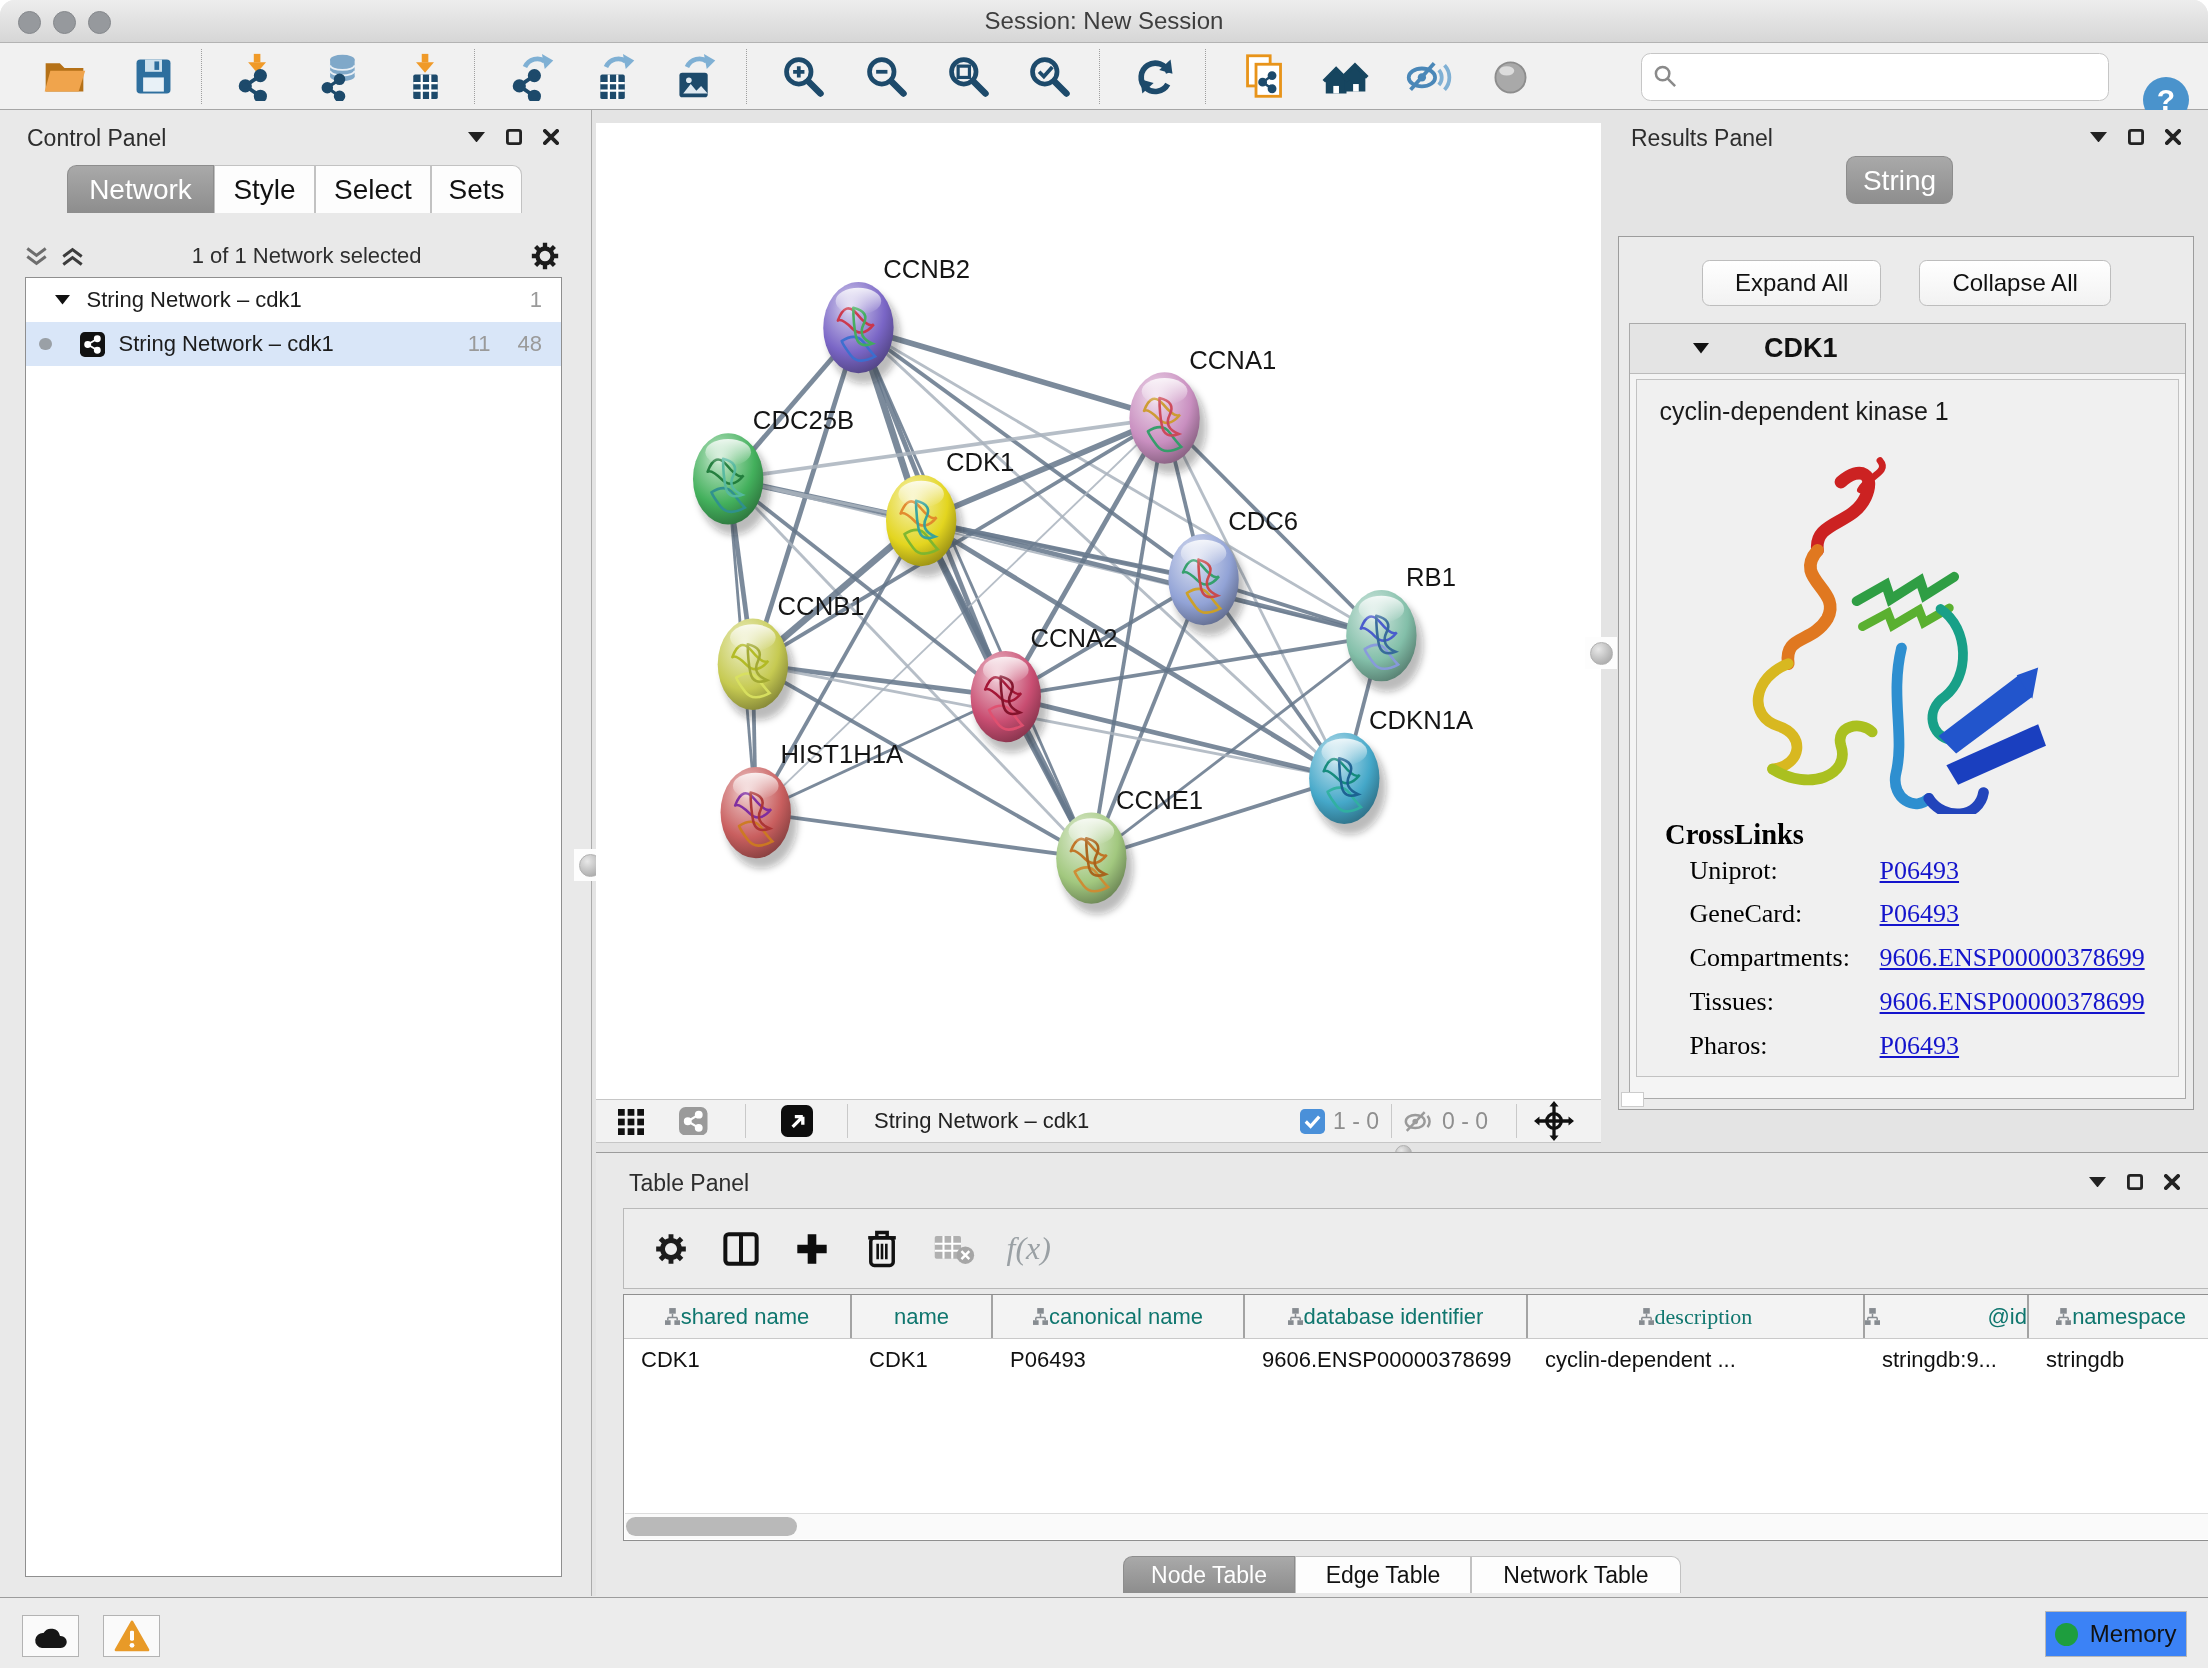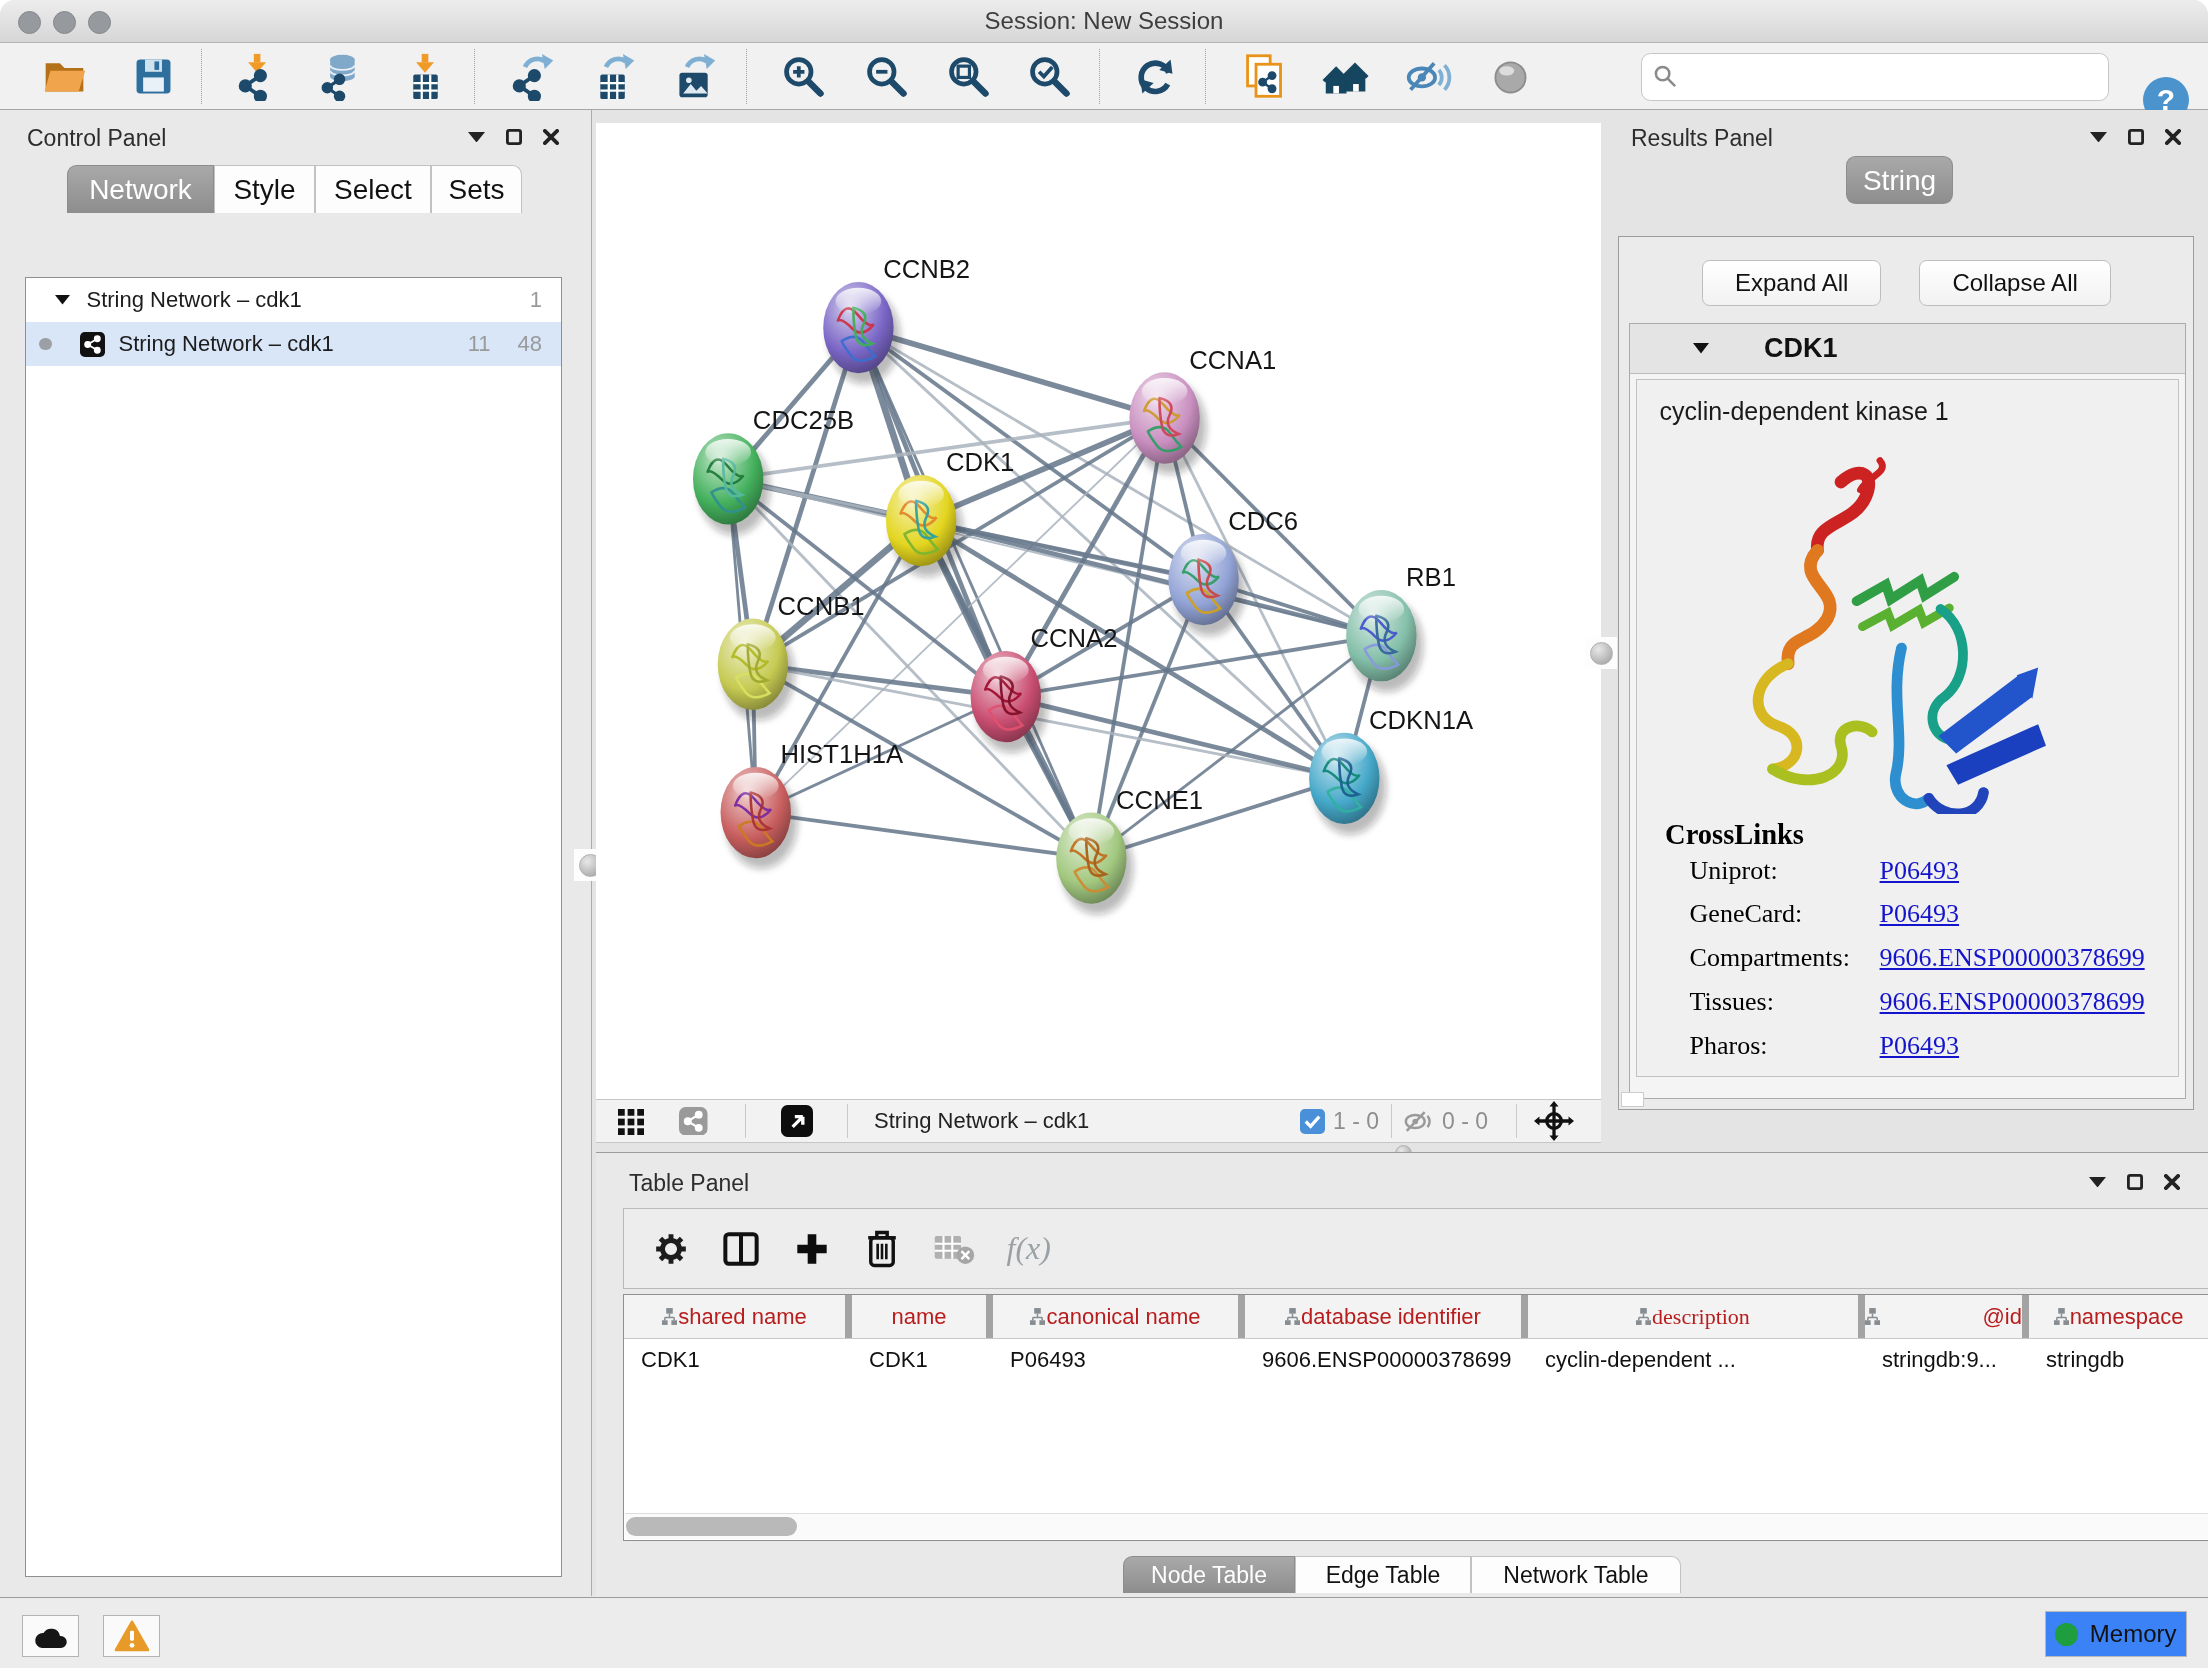--- a/index.html
+++ b/index.html
@@ -65,21 +65,21 @@
   .xl-title{position:absolute;left:28.5px;top:439px;font-family:"Liberation Serif",serif;font-weight:bold;font-size:28.5px;color:#000;}
   .xl-row{position:absolute;left:53px;font-family:"Liberation Serif",serif;font-size:26px;color:#000;}
   .xl-val{position:absolute;left:190px;color:#1414cc;text-decoration:underline;font-family:"Liberation Serif",serif;font-size:26px;top:0;}
   .rp-hscroll{position:absolute;left:1.9px;bottom:1.9px;width:21px;height:13.3px;background:#fff;border:1px solid #ccc;}
 
   
   .table-panel{position:absolute;left:0;right:0;top:1042px;bottom:0;background:#e9e9e9;border-top:1.9px solid #9c9c9c;}
   .tp-toolbar{position:absolute;left:27px;top:55px;width:1553px;height:81px;background:#ededed;border:1.9px solid #b9b9b9;display:flex;align-items:center;gap:32px;padding-left:28.5px;box-sizing:border-box;width:2150px;}
   .tp-table{position:absolute;left:27px;top:141px;width:2151px;height:245px;background:#fff;border:1.9px solid #8f8f8f;overflow:hidden;}
   .thead{display:flex;height:43px;background:#f3f3f3;border-bottom:1.9px solid #c9c9c9;}
-  .th{display:flex;align-items:center;justify-content:center;gap:1px;font-size:22px;color:#b91c1c;border-right:7px solid #a3a3a3;box-sizing:border-box;flex:none;overflow:hidden;white-space:nowrap;}
+  .th{display:flex;align-items:center;justify-content:center;gap:1px;font-size:22px;color:#0f766e;border-right:2px solid #a3a3a3;box-sizing:border-box;flex:none;overflow:hidden;white-space:nowrap;}
   .trow{display:flex;height:43px;background:#fff;}
   .td{font-size:22px;color:#111;padding:7.6px 0 0 17px;box-sizing:border-box;flex:none;overflow:hidden;white-space:nowrap;}
   .tp-scroll{position:absolute;left:28.5px;top:360px;width:2148px;height:25px;background:#fafafa;border-top:1px solid #ddd;}
   .tp-thumb{position:absolute;left:1px;top:2.9px;width:171px;height:19px;border-radius:9.5px;background:#b9b9b9;}
   .tp-tabs{position:absolute;left:0;right:0;top:403px;text-align:center;white-space:nowrap;}
   .tp-tabs .tab{height:36px;line-height:36px;font-size:23px;}
 
   
   .statusbar{position:absolute;left:0;right:0;bottom:0;height:70px;background:#ececec;border-top:1.9px solid #9c9c9c;}
   .sq-btn{position:absolute;top:17px;width:55px;height:40px;background:#fafafa;border:1.9px solid #b3b3b3;display:flex;align-items:center;justify-content:center;}
@@ -275,20 +275,35 @@
           </svg>
         <svg width="16" height="16" viewBox="0 0 17 17">
             <rect x="1.5" y="1.5" width="14" height="14" rx="2" fill="none" stroke="#222" stroke-width="3"></rect>
           </svg>
         <svg width="16" height="16" viewBox="0 0 17 17">
             <path d="M2 2l13 13M15 2L2 15" stroke="#222" stroke-width="4" stroke-linecap="round"></path>
           </svg>
       </div>
       <div class="cp-tabs tabstrip">
         <span class="tab sel first" style="width:145px">Network</span><span class="tab" style="width:99px">Style</span><span class="tab" style="width:114px">Select</span><span class="tab last" style="width:89px">Sets</span>
+      </div>
+      <div class="cp-toolbar">
+        <svg width="23" height="21" viewBox="0 0 20 18" style="margin-right:13.3px">
+            <path d="M2 2l8 6 8-6M2 9l8 6 8-6" stroke="#6d6d6d" stroke-width="2.6" fill="none"></path>
+          </svg>
+        <svg width="23" height="21" viewBox="0 0 20 18">
+            <path d="M2 16l8-6 8 6M2 9l8-6 8 6" stroke="#3c3c3c" stroke-width="2.6" fill="none"></path>
+          </svg>
+        <div class="cp-status">1 of 1 Network selected</div>
+        <svg width="32" height="32" viewBox="0 0 34 34">
+            <g stroke="#1c1c1c" stroke-width="4.6">
+              <path d="M17 3v6M17 25v6M3 17h6M25 17h6M7 7l4.4 4.4M22.6 22.6L27 27M27 7l-4.4 4.4M11.4 22.6L7 27"></path>
+            </g>
+            <circle cx="17" cy="17" r="8" fill="none" stroke="#1c1c1c" stroke-width="4.6"></circle>
+          </svg>
       </div>
       <div class="tree-box">
         <div class="tree-row">
           <svg width="15" height="9.5" viewBox="0 0 16 10" style="margin:0 17px 0 28.5px">
               <path d="M0 0h16L8 10z" fill="#111"></path>
             </svg>
           <span style="flex:1">String Network – cdk1</span>
           <span class="tcount" style="margin-right:19px">1</span>
         </div>
         <div class="tree-row sel">

